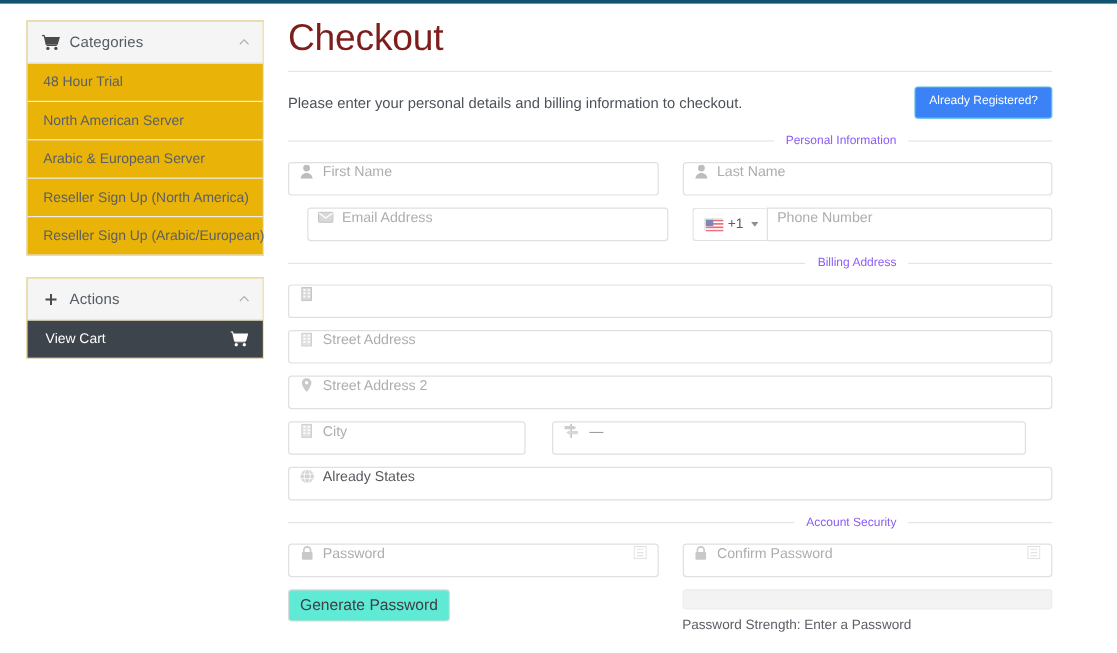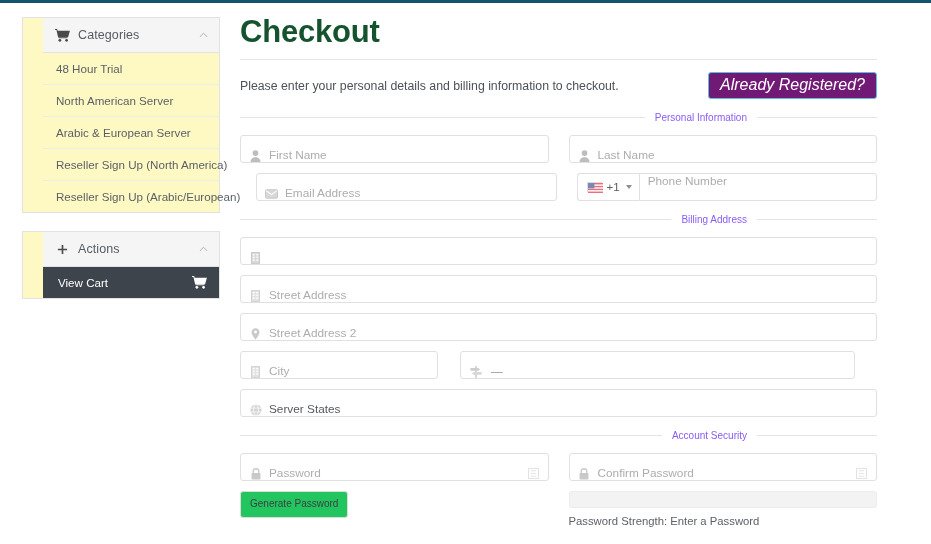--- a/index.html
+++ b/index.html
@@ -22,23 +22,22 @@
   }
   
   .sidebar {
     width: 198px;
     margin-left: 22px;
     margin-top: 14px;
     flex: 0 0 198px;
   }
   .panel {
     border: 1px solid #e2e2e2;
-    background: #fef9c3;
+    background: #eab308;
     margin-bottom: 18px;
-    padding-left: 20px;
   }
   .panel-head {
     background: #f5f5f5;
     border-bottom: 1px solid #e2e2e2;
     height: 35px;
     display: flex;
     align-items: center;
     padding: 0 12px;
     position: relative;
   }
@@ -84,22 +83,22 @@
   
   .main {
     flex: 1 1 auto;
     margin-left: 20px;
     margin-right: 54px;
     margin-top: 11px;
     min-width: 0;
   }
   h1.page-title {
     font-size: 31px;
-    font-weight: bold;
-    color: #14532d;
+    font-weight: normal;
+    color: #7f1d1d;
     margin: 0 0 9px 0;
     letter-spacing: -.2px;
     line-height: 36px;
   }
   .title-rule {
     border: none;
     border-top: 1px solid #e6e6e6;
     margin: 0 0 12px 0;
   }
   .intro-row {
@@ -107,29 +106,28 @@
     align-items: center;
     justify-content: space-between;
     margin-bottom: 11px;
     min-height: 26px;
   }
   .intro-text {
     font-size: 12.3px;
     color: #4d5258;
   }
   .btn-registered {
-    background: #701a75;
+    background: #3b82f6;
     color: #fff;
-    font-size: 16px;
+    font-size: 10px;
     border: 1px solid #5bc0de;
     border-radius: 3px;
     padding: 6px 11px 7px;
     cursor: pointer;
     line-height: 12px;
-    font-style: italic;
   }
   
   .section-legend {
     display: flex;
     align-items: center;
     margin: 13px 0 12px 0;
   }
   .section-legend .ln { flex: 1 1 auto; height: 1px; background: #e4e4e4; }
   .section-legend .ln-short { flex: 0 0 120px; }
   .section-legend .lbl {
@@ -142,21 +140,21 @@
   .row { display: flex; margin-bottom: 10px; }
   .row > .col { min-width: 0; }
   .gap { width: 20px; flex: 0 0 20px; }
   .field {
     position: relative;
     height: 28px;
     border: 1px solid #e0e0e0;
     border-radius: 3px;
     background: #fff;
     display: flex;
-    align-items: flex-end;
+    align-items: flex-start;
     padding: 0 8px;
     width: 100%;
   }
   .field .f-icon {
     width: 13px;
     height: 13px;
     flex: 0 0 13px;
     margin-right: 7px;
     display: inline-flex;
     align-items: center;
@@ -225,24 +223,24 @@
     min-width: 0;
   }
   
   .state-field .dash {
     font-size: 11.8px;
     color: #8d9196;
     margin-left: 2px;
   }
   
   .btn-generate {
-    background: #22c55e;
+    background: #5eead4;
     border: 1px solid #dcdcdc;
     border-radius: 3px;
-    font-size: 10px;
+    font-size: 13px;
     color: #3d4146;
     padding: 6px 9px 7px;
     cursor: pointer;
     line-height: 12px;
   }
   .strength-bar {
     height: 17px;
     background: #f3f3f3;
     border: 1px solid #ececec;
     border-radius: 3px;
@@ -495,21 +493,21 @@
       <div class="field">
         <span class="f-icon">
           <svg width="12" height="12" viewBox="0 0 13 13">
             <circle cx="6.5" cy="6.5" r="6" fill="#d3d3d3"></circle>
             <g stroke="#ffffff" stroke-width="0.8" fill="none">
               <ellipse cx="6.5" cy="6.5" rx="2.7" ry="6"></ellipse>
               <path d="M0.8 4.4h11.4M0.8 8.6h11.4"></path>
             </g>
           </svg>
         </span>
-        <span class="f-text filled">Server States</span>
+        <span class="f-text filled">Already States</span>
       </div>
     </div>
 
     <div class="section-legend">
       <span class="ln"></span>
       <span class="lbl">Account Security</span>
       <span class="ln ln-short"></span>
     </div>
 
     <div class="row">

